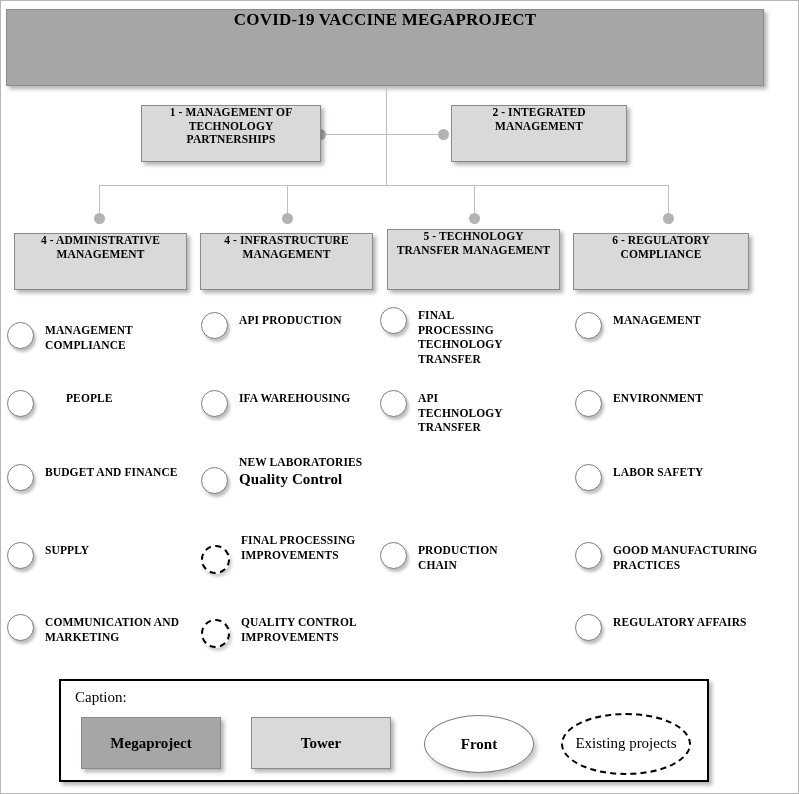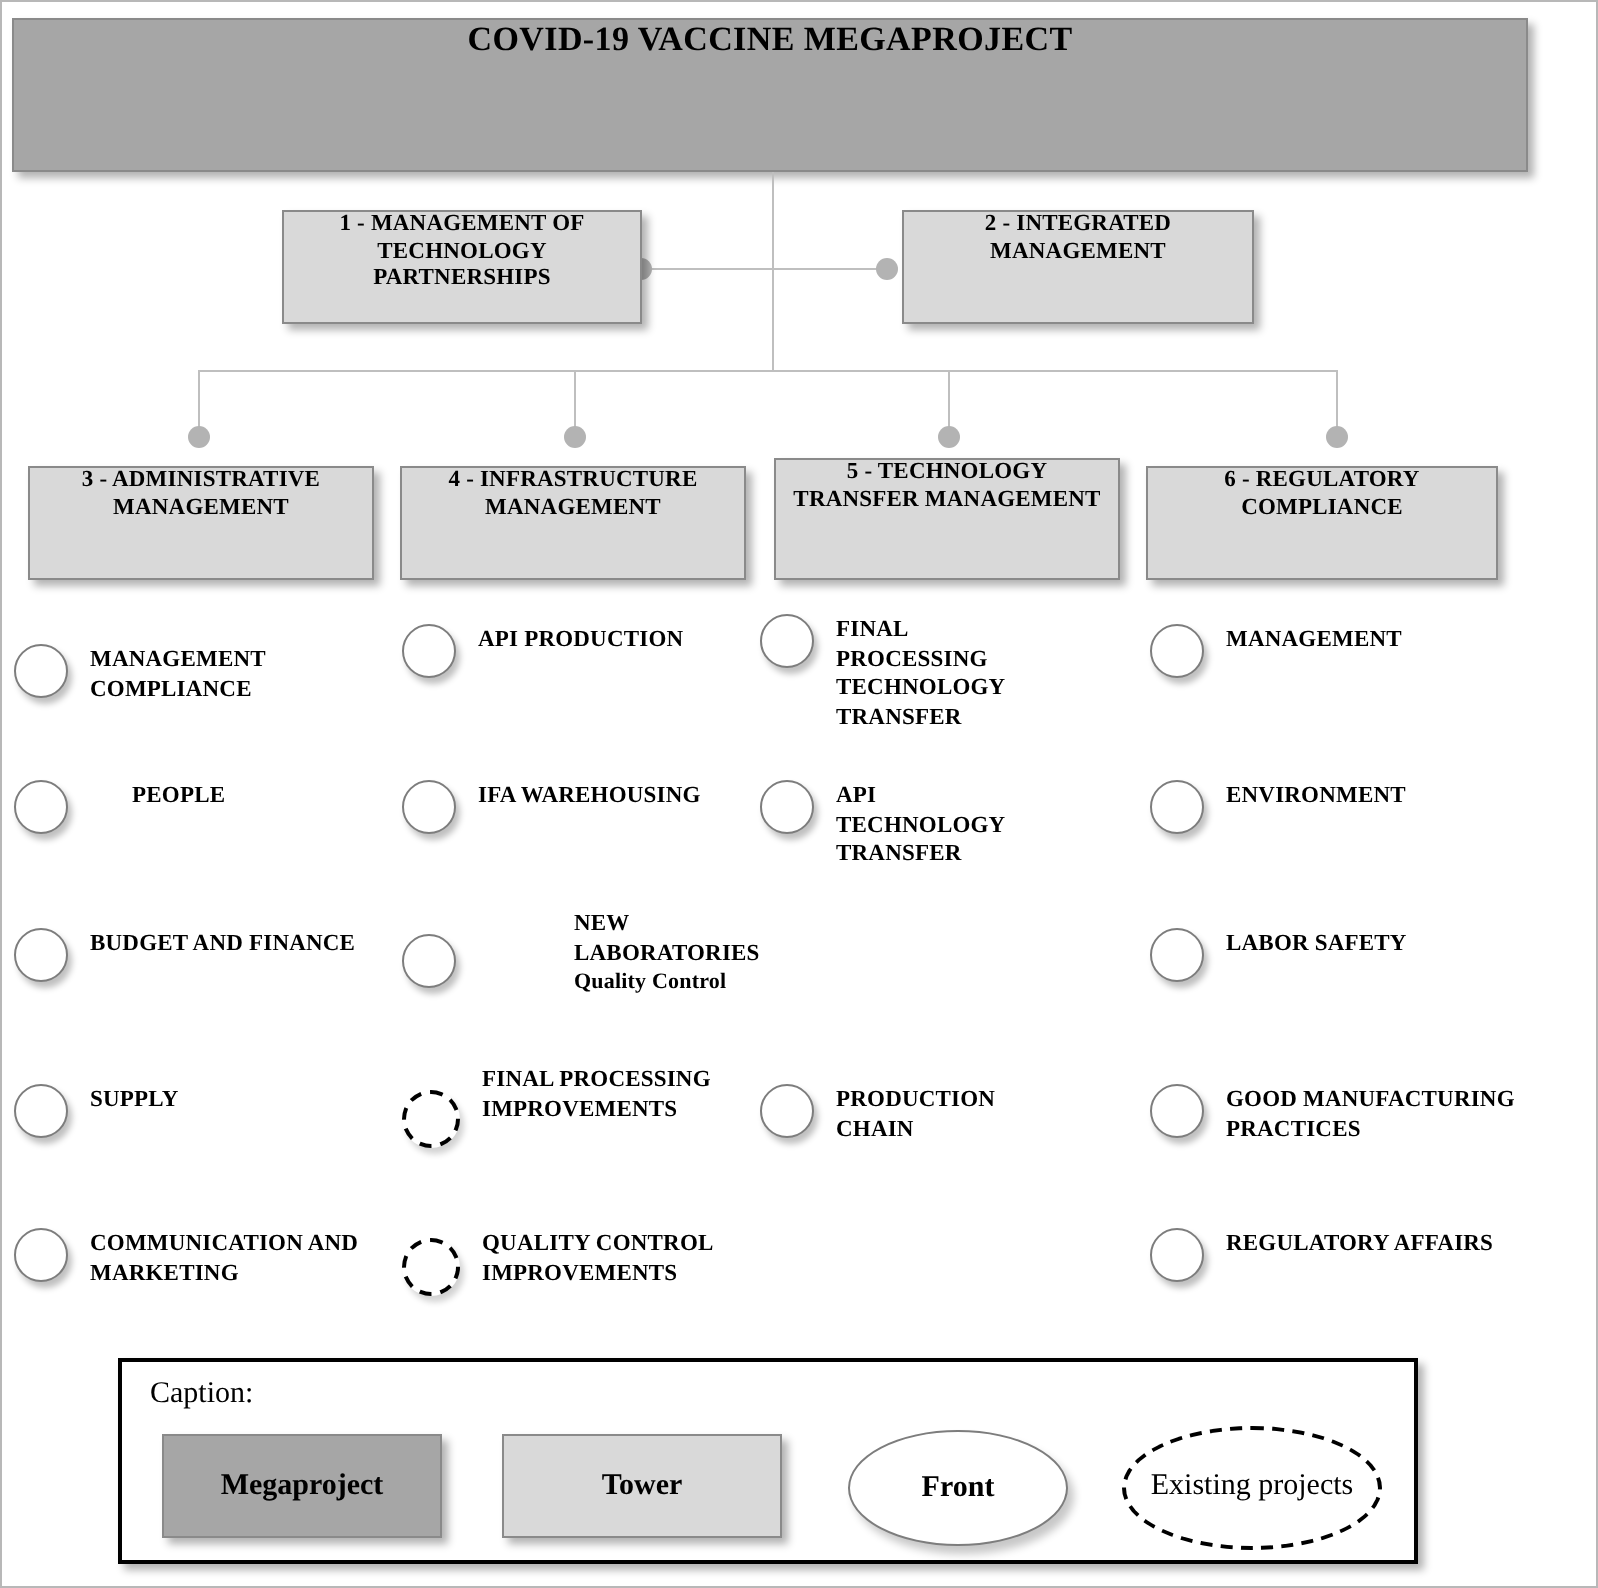--- a/index.html
+++ b/index.html
@@ -83,21 +83,21 @@
   .front-label {
     font-size: 11.5px;
     font-weight: bold;
     line-height: 1.28;
     margin-left: 11px;
     padding-top: 2px;
     letter-spacing: 0.1px;
   }
   .front-label .sub {
     display: block;
-    font-size: 11px;
+    font-size: 15px;
     font-weight: bold;
   }
 
   
   #caption-box {
     position: absolute;
     left: 58px;
     top: 678px;
     width: 650px;
     height: 103px;
@@ -170,21 +170,21 @@
   <div class="line vline" style="left:98px; top:184px; height:31px;"></div>
   <div class="line vline" style="left:286px; top:184px; height:31px;"></div>
   <div class="line vline" style="left:473px; top:184px; height:31px;"></div>
   <div class="line vline" style="left:667px; top:184px; height:31px;"></div>
   <div class="dot" style="left:93px; top:212px;"></div>
   <div class="dot" style="left:281px; top:212px;"></div>
   <div class="dot" style="left:468px; top:212px;"></div>
   <div class="dot" style="left:662px; top:212px;"></div>
 
   <div class="node tower" style="left:13px; top:232px; width:173px; height:57px; padding:0 5px;">
-    <span>3 - ADMINISTRATIVE MANAGEMENT</span>
+    <span>4 - ADMINISTRATIVE MANAGEMENT</span>
   </div>
   <div class="node tower" style="left:199px; top:232px; width:173px; height:57px; padding:0 5px;">
     <span>4 - INFRASTRUCTURE MANAGEMENT</span>
   </div>
   <div class="node tower" style="left:386px; top:228px; width:173px; height:61px; padding:0 5px;">
     <span>5 - TECHNOLOGY TRANSFER MANAGEMENT</span>
   </div>
   <div class="node tower" style="left:572px; top:232px; width:176px; height:57px; padding:0 5px;">
     <span>6 - REGULATORY COMPLIANCE</span>
   </div>
@@ -211,21 +211,21 @@
   </div>
 
   <div class="front-item" style="left:200px; top:310px; width:190px;">
     <span class="front-circle"></span>
     <span class="front-label">API PRODUCTION</span>
   </div>
   <div class="front-item" style="left:200px; top:388px; width:190px;">
     <span class="front-circle"></span>
     <span class="front-label">IFA WAREHOUSING</span>
   </div>
-  <div class="front-item" style="left:200px; top:452px; width:190px;gap:48px;">
+  <div class="front-item" style="left:200px; top:452px; width:190px;">
     <span class="front-circle" style="margin-top:14px;"></span>
     <span class="front-label">
       <span>NEW LABORATORIES</span>
       <span class="sub">Quality Control</span>
     </span>
   </div>
   <div class="front-item" style="left:200px; top:530px; width:190px;">
     <span class="front-circle dashed" style="margin-top:14px;"></span>
     <span class="front-label">FINAL PROCESSING IMPROVEMENTS</span>
   </div>

